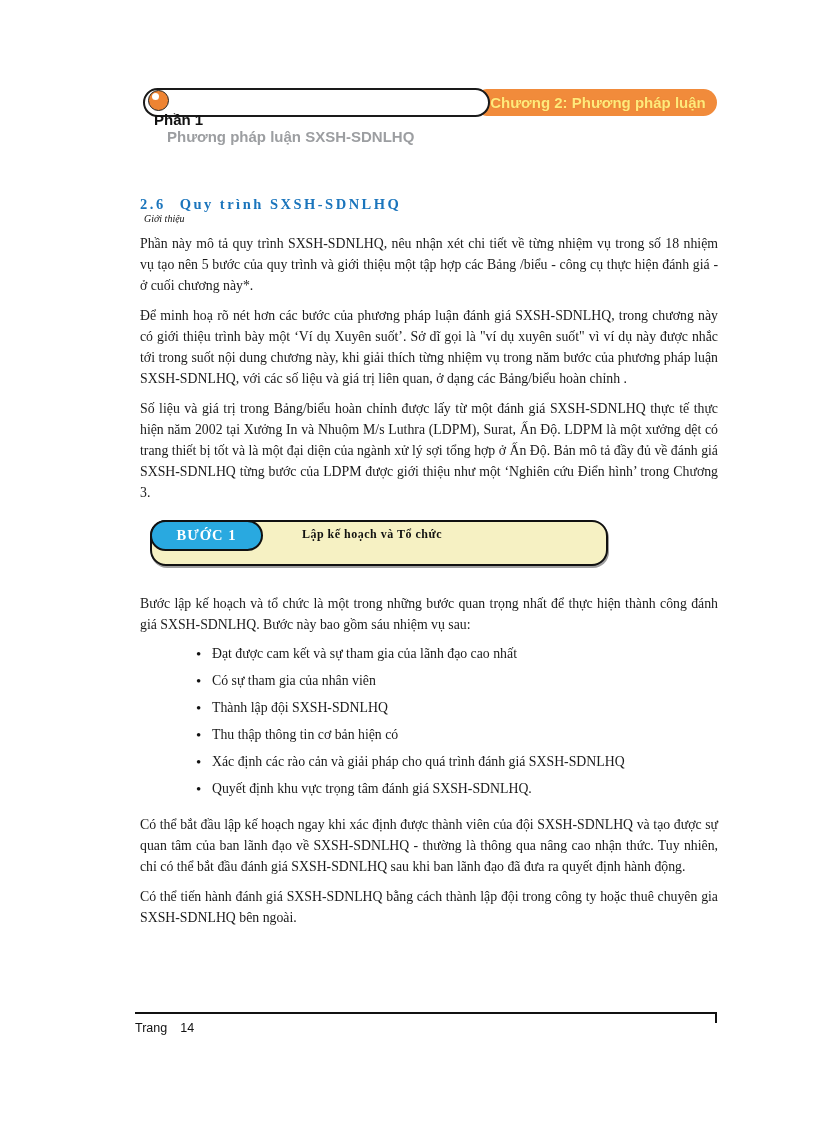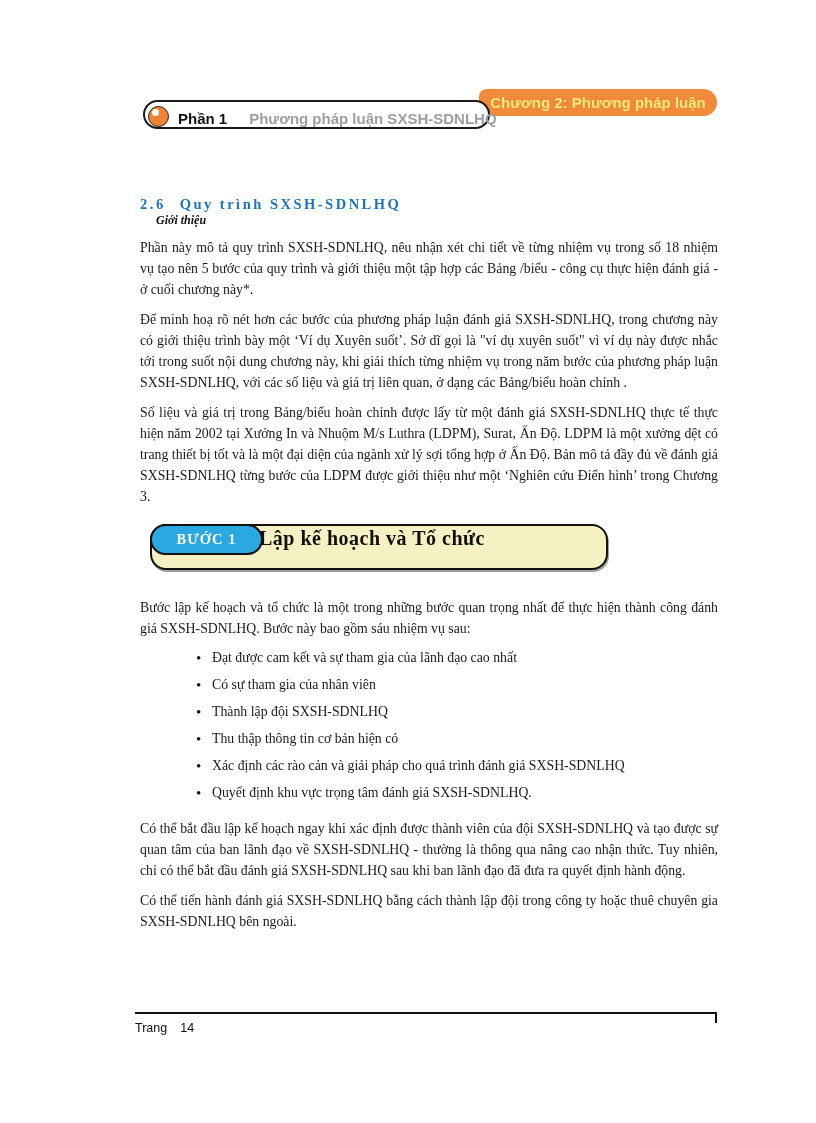--- a/index.html
+++ b/index.html
@@ -20,26 +20,27 @@
     position:absolute;left:479px;top:1px;width:238px;height:27px;
     background:#F18B3B;
     border-radius:8px 14px 14px 8px;
     color:#FFE97C;
     font-family:"Liberation Sans", sans-serif;
     font-weight:bold;font-size:15px;line-height:27px;text-align:center;
     z-index:1;
     text-shadow:0 0 1px rgba(200,120,20,.6);
   }
   .part-pill{
-    position:absolute;left:143px;top:12px;width:347px;height:29px;
+    position:absolute;left:143px;top:0;width:347px;height:29px;
     background:#ffffff;
     border:2.5px solid #1a1a1a;border-radius:16px;
     box-sizing:border-box;
-    display:flex;align-items:flex-end;
+    display:flex;align-items:flex-start;
     z-index:2;
+    flex-direction:column;
   }
   .sphere{
     width:19px;height:19px;border-radius:50%;
     background:#EE8433;border:1.5px solid #222;
     margin-left:3px;position:relative;flex:0 0 auto;
   }
   .sphere::after{
     content:"";position:absolute;left:3px;top:2px;width:7px;height:7px;
     border-radius:50%;background:#ffffff;
   }
@@ -54,22 +55,22 @@
 
   
   .content{position:absolute;left:140px;top:196px;width:578px;}
   .section-heading{
     margin:0 0 0 0;
     color:#1B75BC;font-size:14.5px;font-weight:bold;
     letter-spacing:2.5px;
   }
   .section-heading .sec-num{margin-right:14px;}
   .intro-label{
-    margin:0 0 9px 16px;
-    font-weight:bold;font-style:italic;font-size:12px;color:#111;
+    margin:0 0 9px 4px;
+    font-weight:normal;font-style:italic;font-size:10px;color:#111;
   }
   p.body{
     margin:0 0 9px 0;
     font-size:13.8px;line-height:21px;text-align:justify;
   }
 
   
   .step-banner{position:relative;height:46px;width:458px;margin:17px 0 27px 10px;}
   .banner-bg{
     position:absolute;left:0;top:0;right:0;bottom:0;
@@ -83,21 +84,21 @@
     background:#29A9E0;
     border:2.5px solid #111;border-radius:16px;
     box-sizing:border-box;
     color:#fff;font-weight:bold;font-size:14.5px;letter-spacing:1px;
     text-align:center;line-height:26px;
     z-index:2;
   }
   .step-title{
     position:absolute;left:92px;top:0;width:260px;height:31px;
     line-height:29px;text-align:center;
-    font-weight:bold;font-size:20px;color:#111;letter-spacing:.5px;
+    font-weight:bold;font-size:12px;color:#111;letter-spacing:.5px;
     z-index:2;
   }
 
   
   ul.bullets{margin:3px 0 15px 0;padding:0 0 0 72px;list-style:none;}
   ul.bullets li{
     position:relative;margin-bottom:7px;
     font-size:13.8px;line-height:20px;text-align:left;
   }
   ul.bullets li::before{

